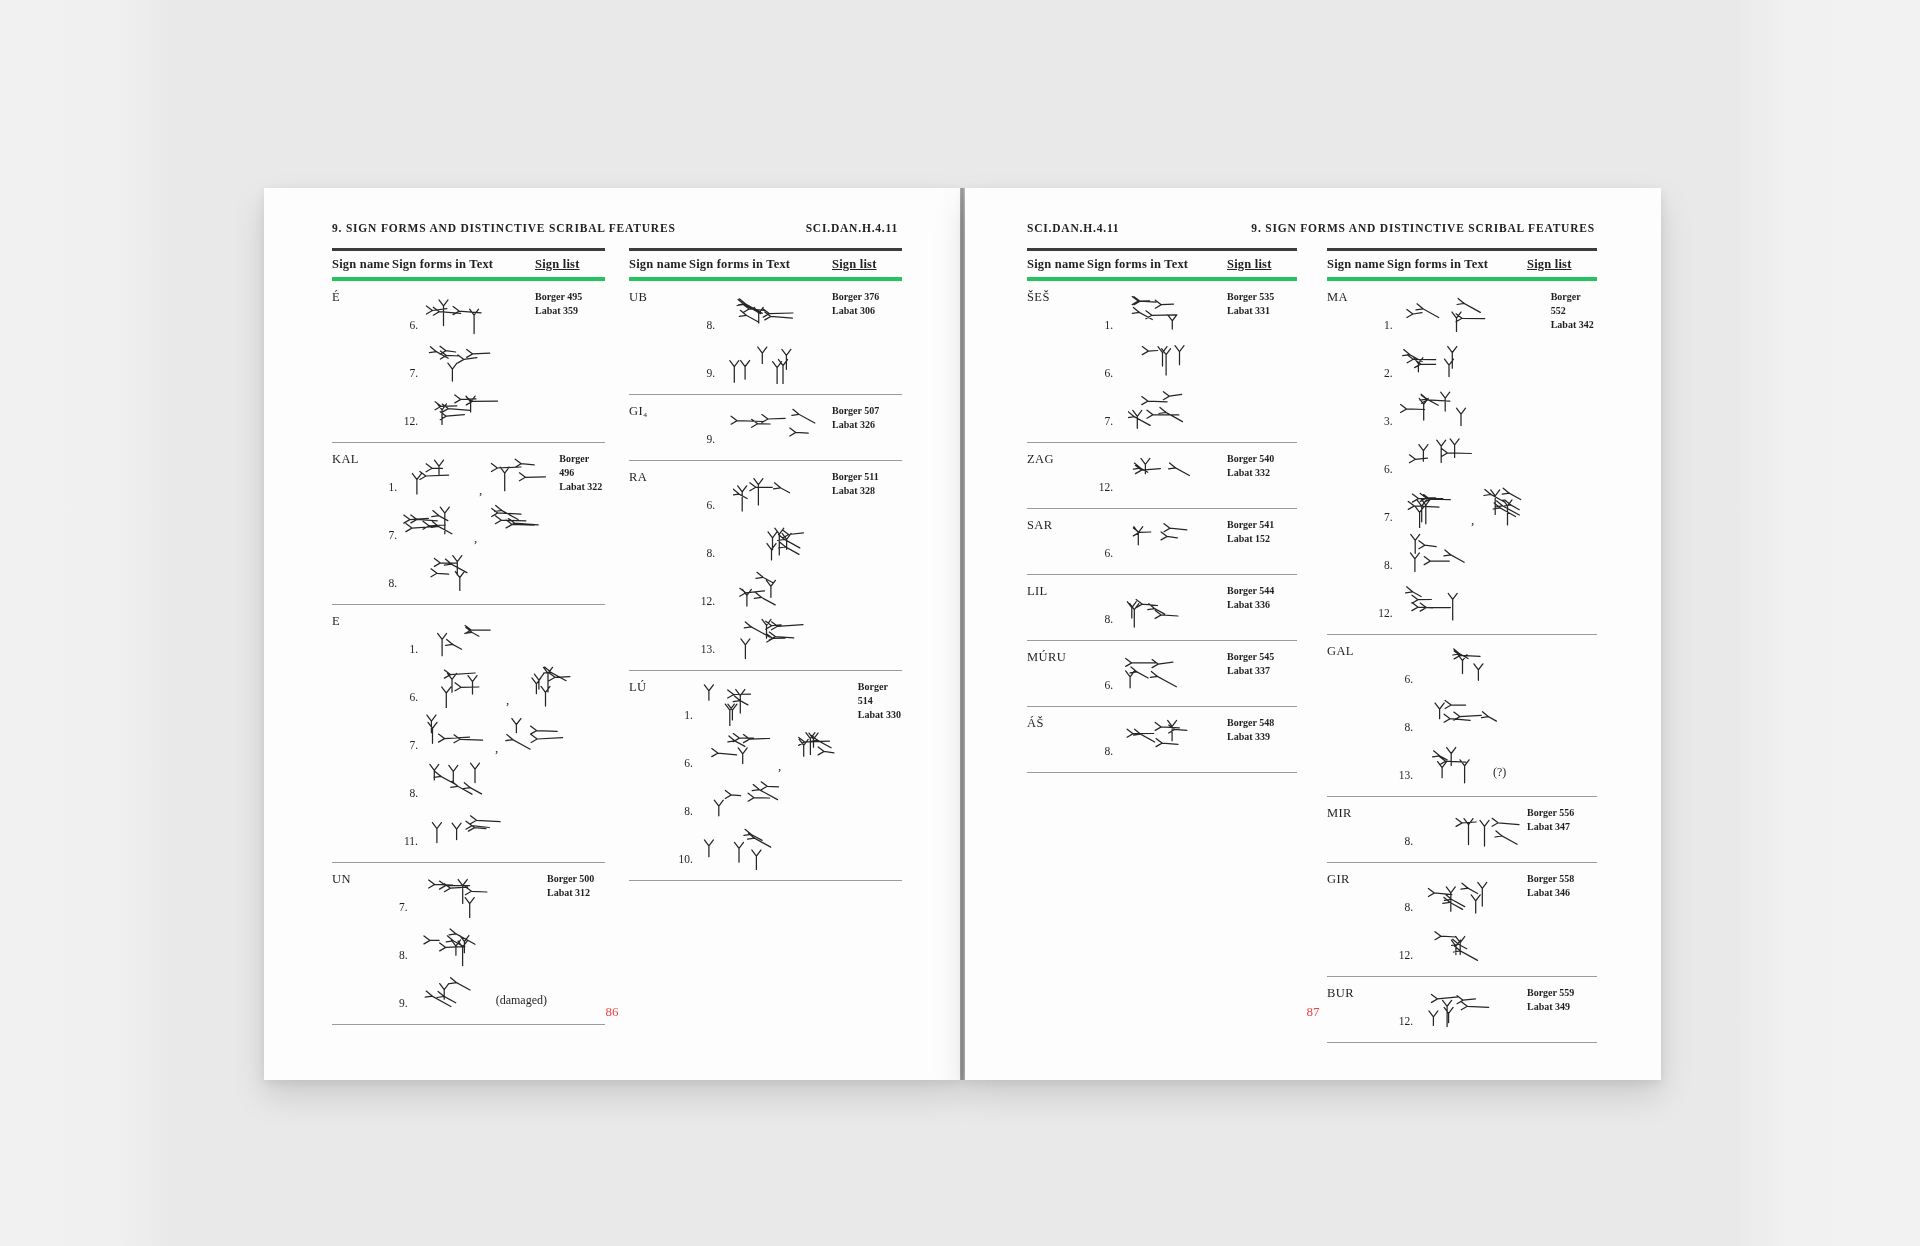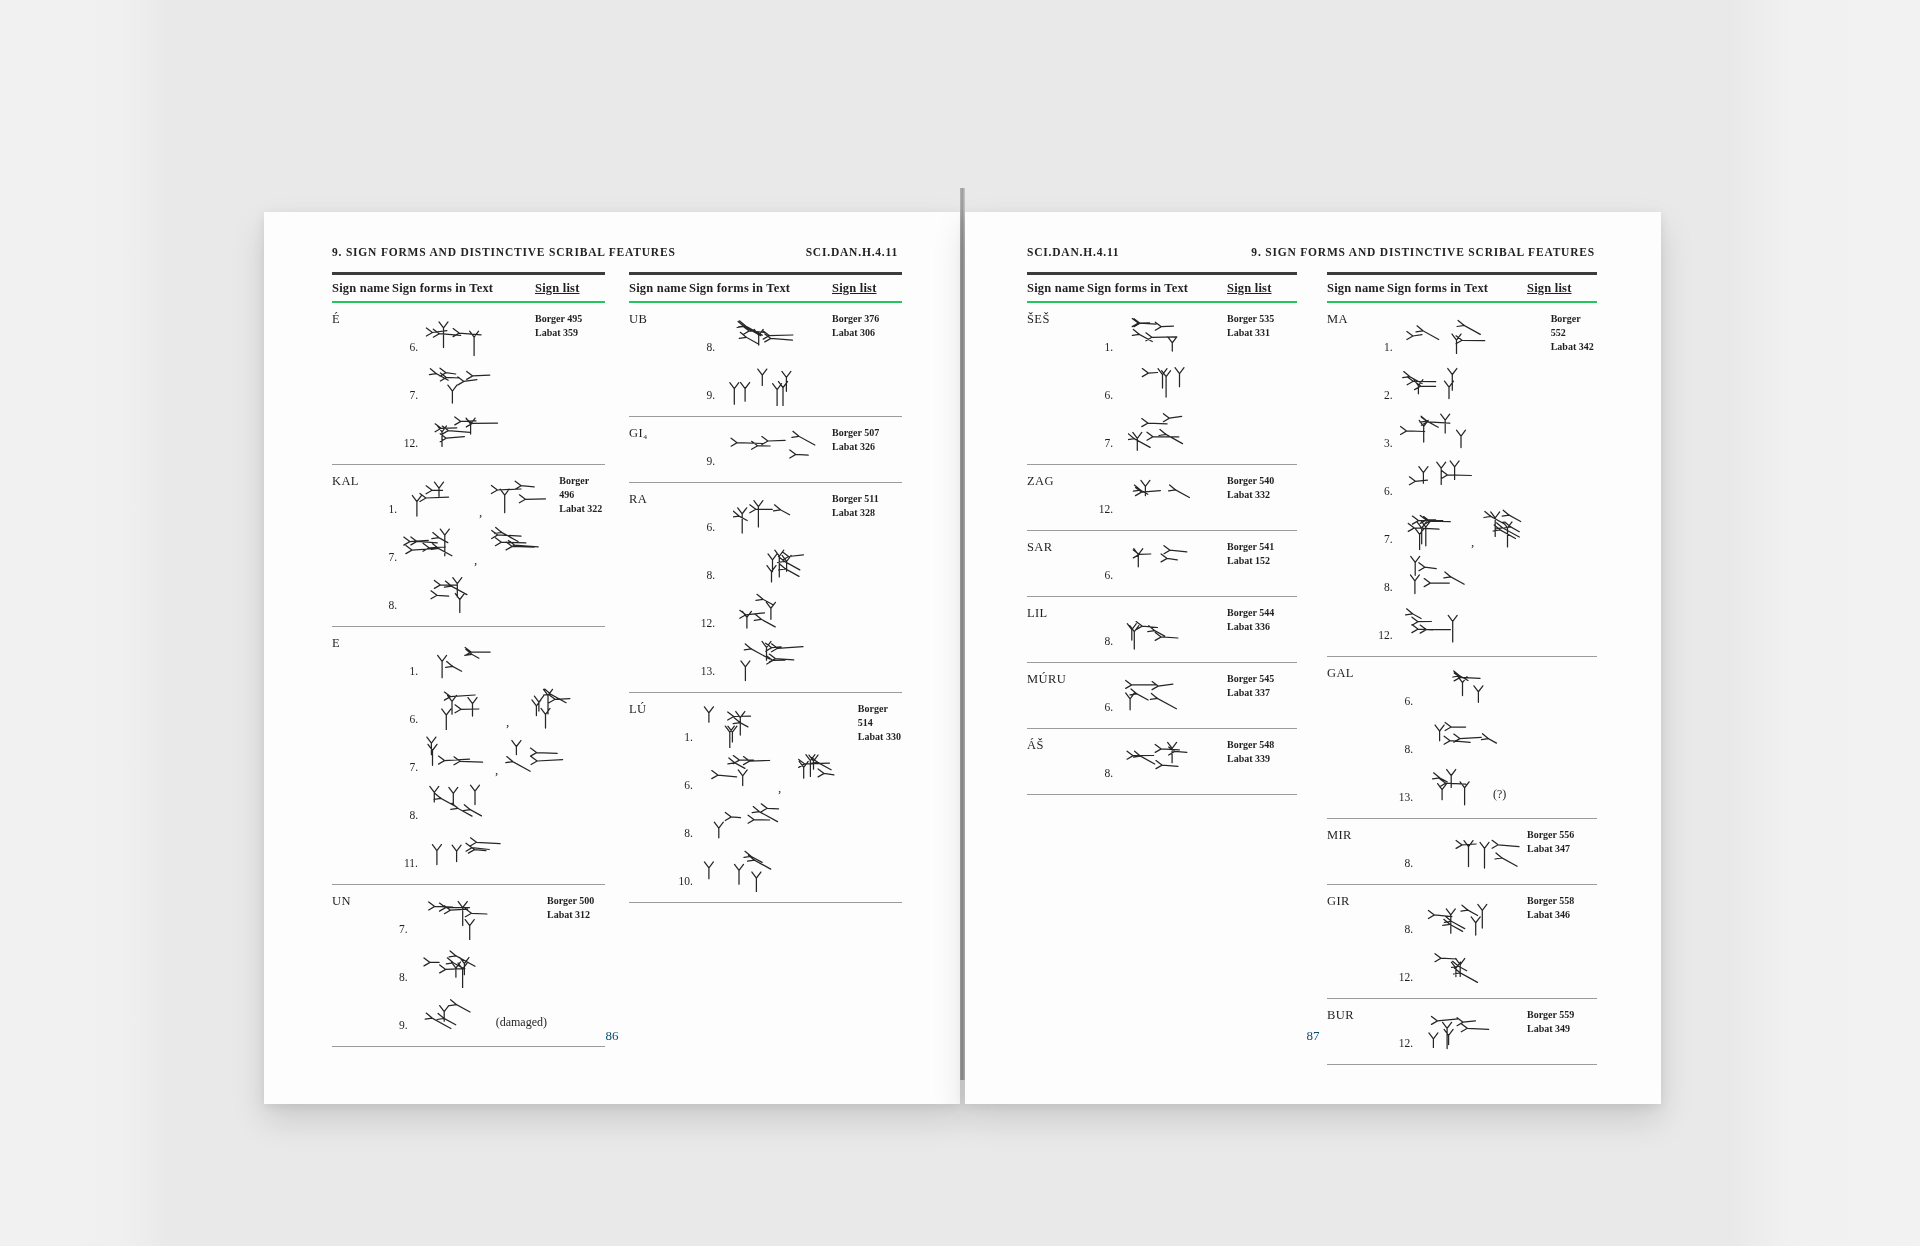--- a/index.html
+++ b/index.html
@@ -3,42 +3,42 @@
 <meta charset="utf-8">
 <style>
   html,body{margin:0;padding:0;}
   body{
     width:1920px;height:1246px;overflow:hidden;
     background:linear-gradient(90deg,#f1f1f1 0px,#f0f0f0 120px,#e9e9e9 170px,#e9e9e9 1730px,#f1f1f1 1790px,#f2f2f2 1920px);
     font-family:"Liberation Serif","DejaVu Serif",serif;color:#1f1f1f;
   }
   .spread{position:absolute;left:264px;top:188px;display:flex;}
   .page{width:696px;height:892px;background:#fdfdfd;position:relative;
-    box-shadow:0 16px 32px rgba(0,0,0,0.13),0 3px 10px rgba(0,0,0,0.08);margin-top:24px;}
+    box-shadow:0 16px 32px rgba(0,0,0,0.13),0 3px 10px rgba(0,0,0,0.08);}
   .gutter{width:5px;height:892px;background:linear-gradient(90deg,rgba(0,0,0,0.22),rgba(0,0,0,0.34) 45%,rgba(0,0,0,0.14));align-self:flex-start;margin-top:0;}
   .running-head{position:absolute;top:34px;left:68px;right:62px;display:flex;justify-content:space-between;
     font-size:11.5px;font-weight:bold;letter-spacing:0.8px;color:#232323;}
   .page.right .running-head{left:62px;right:66px;}
   .columns{position:absolute;top:60px;left:68px;right:58px;display:flex;gap:24px;}
   .page.right .columns{left:62px;right:64px;gap:30px;}
   .col{flex:1;min-width:0;}
-  .col-head{display:flex;border-top:3px solid #3c3c3c;border-bottom:2px solid #22c55e;
+  .col-head{display:flex;border-top:3px solid #3c3c3c;border-bottom:4px solid #22c55e;
     padding:6px 0 5px;font-weight:bold;font-size:12.5px;letter-spacing:0.2px;}
   .h-name{width:60px;}
   .h-forms{flex:1;}
   .h-list{width:70px;text-decoration:underline;}
   .row{display:flex;border-bottom:1px solid #9b9b9b;padding:7px 0 10px;}
   .name{width:60px;font-size:12.5px;letter-spacing:0.4px;padding-top:2px;}
   .forms{flex:1;display:flex;flex-direction:column;}
   .form{display:flex;align-items:flex-end;height:48px;}
   .fnum{width:26px;text-align:right;font-size:11.5px;padding-right:5px;padding-bottom:5px;flex:none;}
   .fnote{font-size:12px;padding-bottom:6px;padding-left:4px;white-space:nowrap;}
   .glyph{flex:none;}
   .slist{width:70px;font-size:10px;line-height:1.4;padding-top:2px;font-weight:bold;}
-  .page-number{position:absolute;bottom:60px;left:0;width:100%;text-align:center;font-size:13px;color:#0c4a6e;}
+  .page-number{position:absolute;bottom:60px;left:0;width:100%;text-align:center;font-size:13px;color:#ef4444;}
 </style>
 </head>
 <body>
 
 <div class="spread">
 
   <div class="page left">
     <div class="running-head">
       <span>9. SIGN FORMS AND DISTINCTIVE SCRIBAL FEATURES</span>
       <span>SCI.DAN.H.4.11</span>

